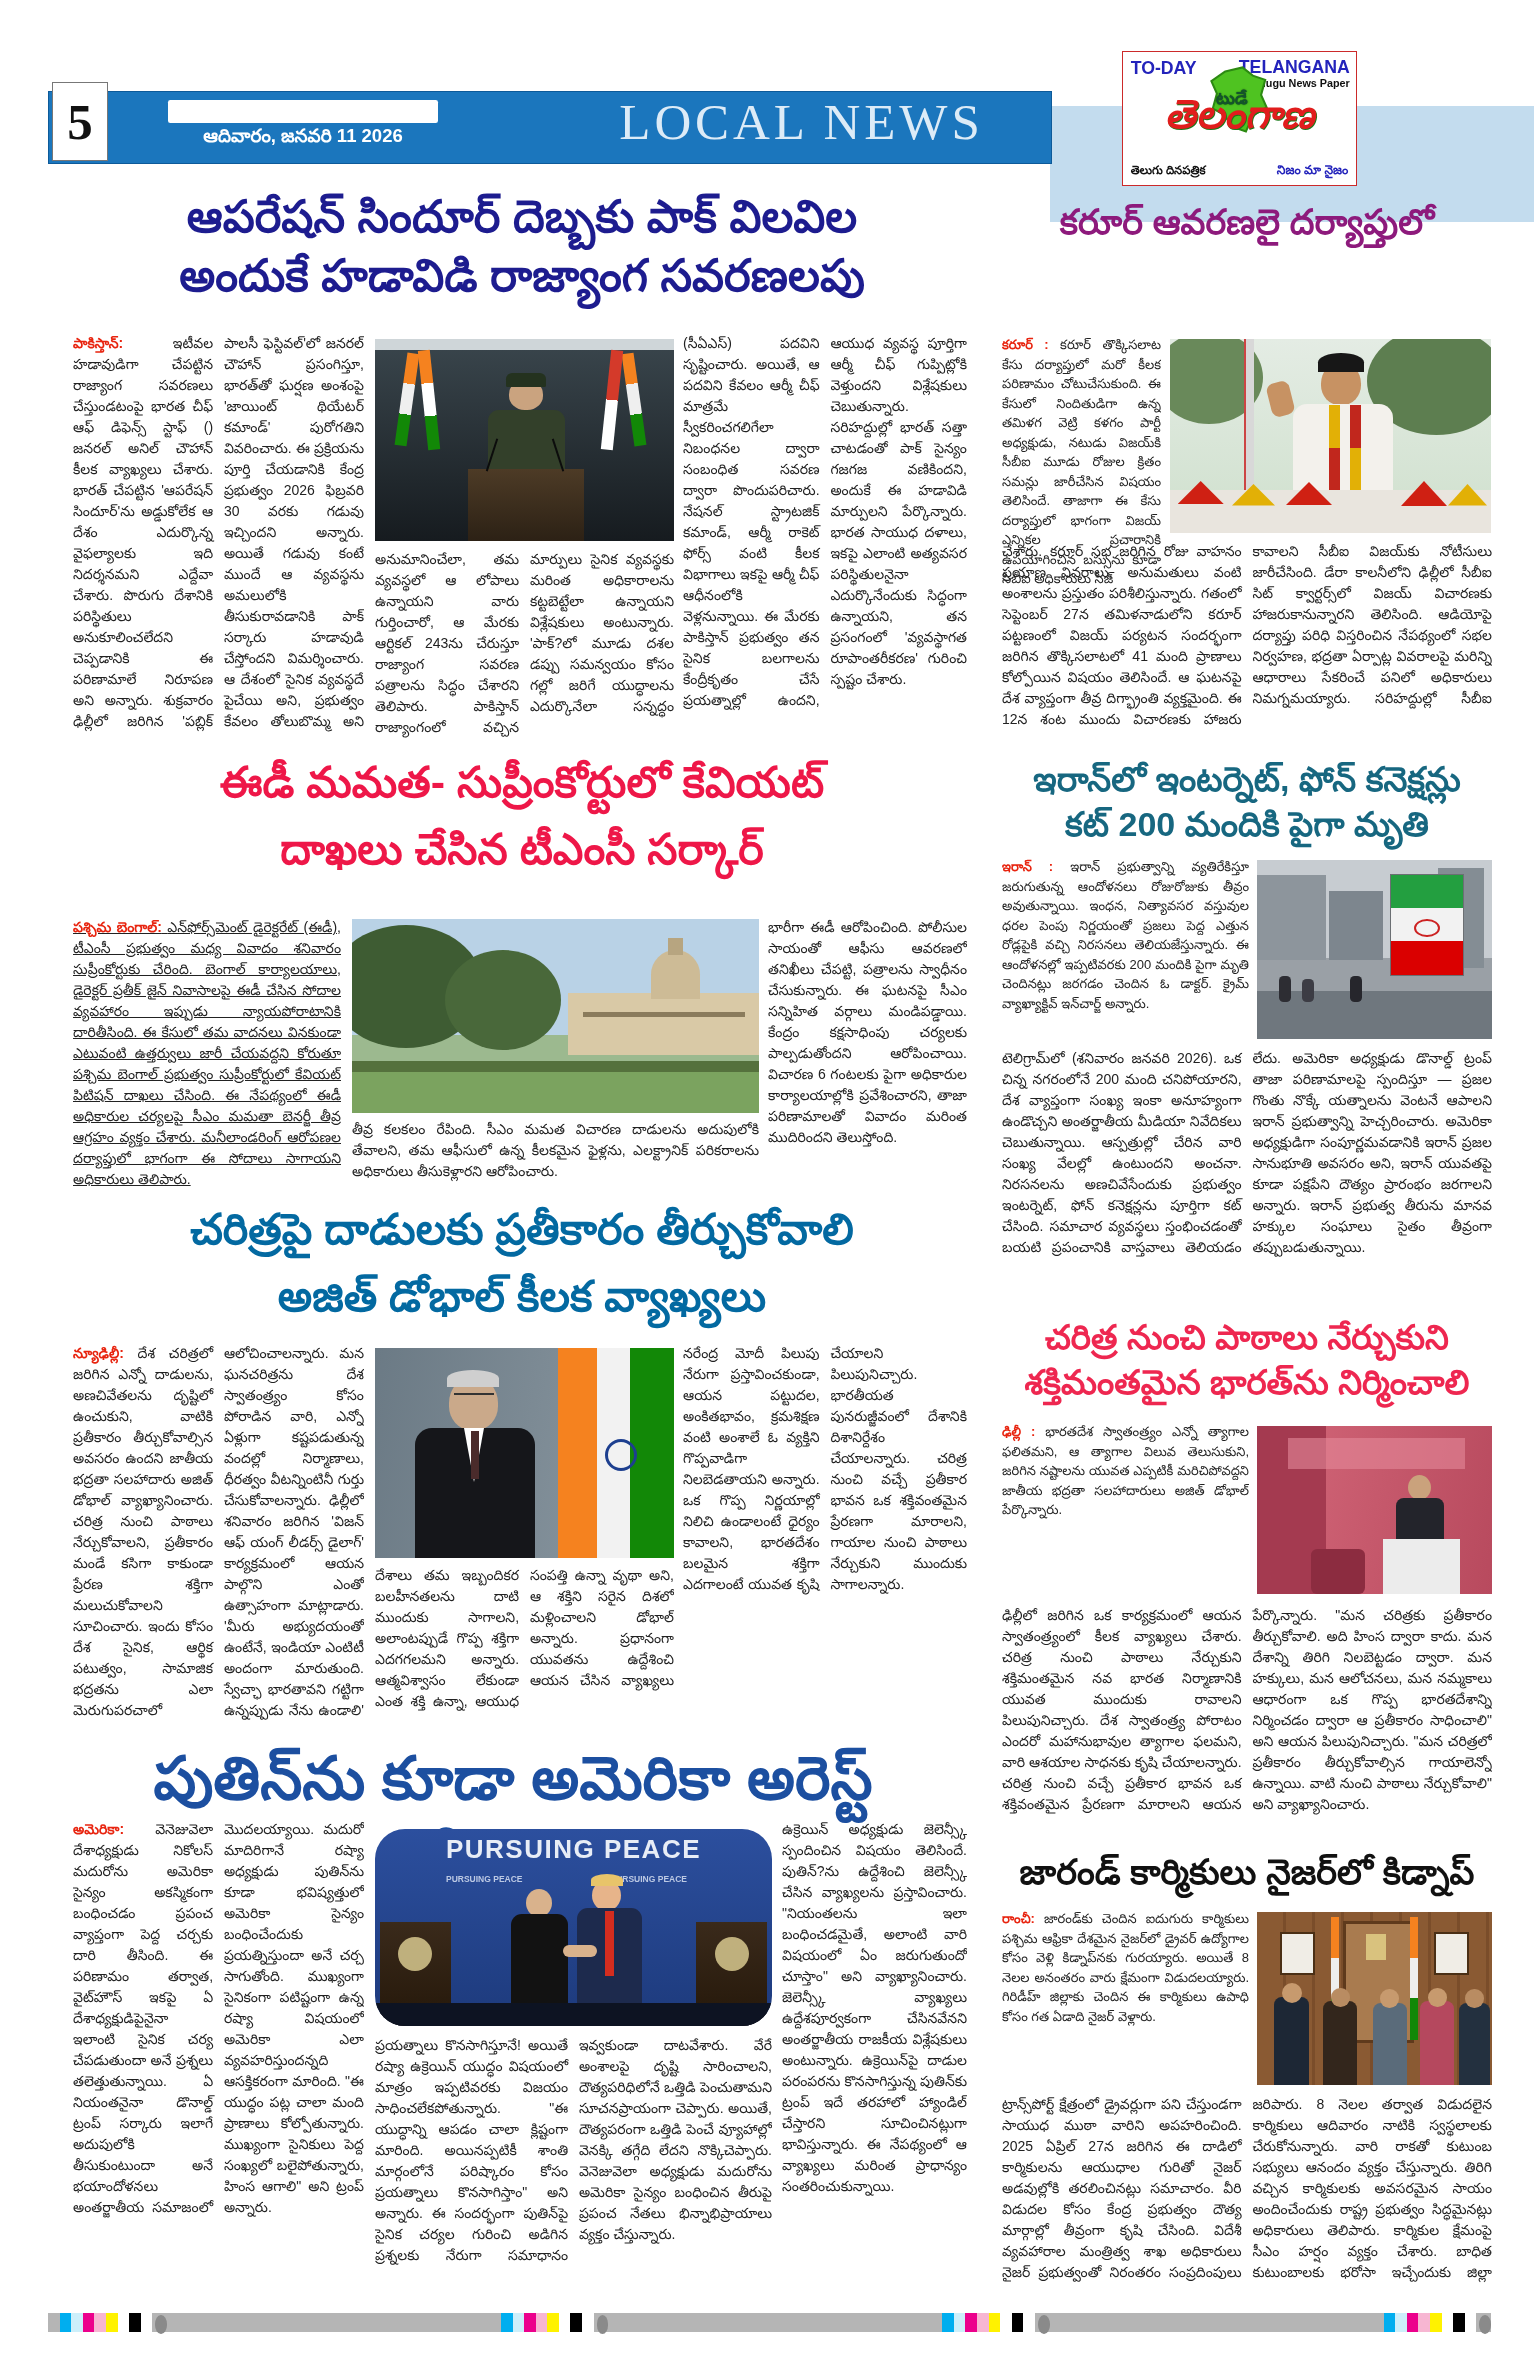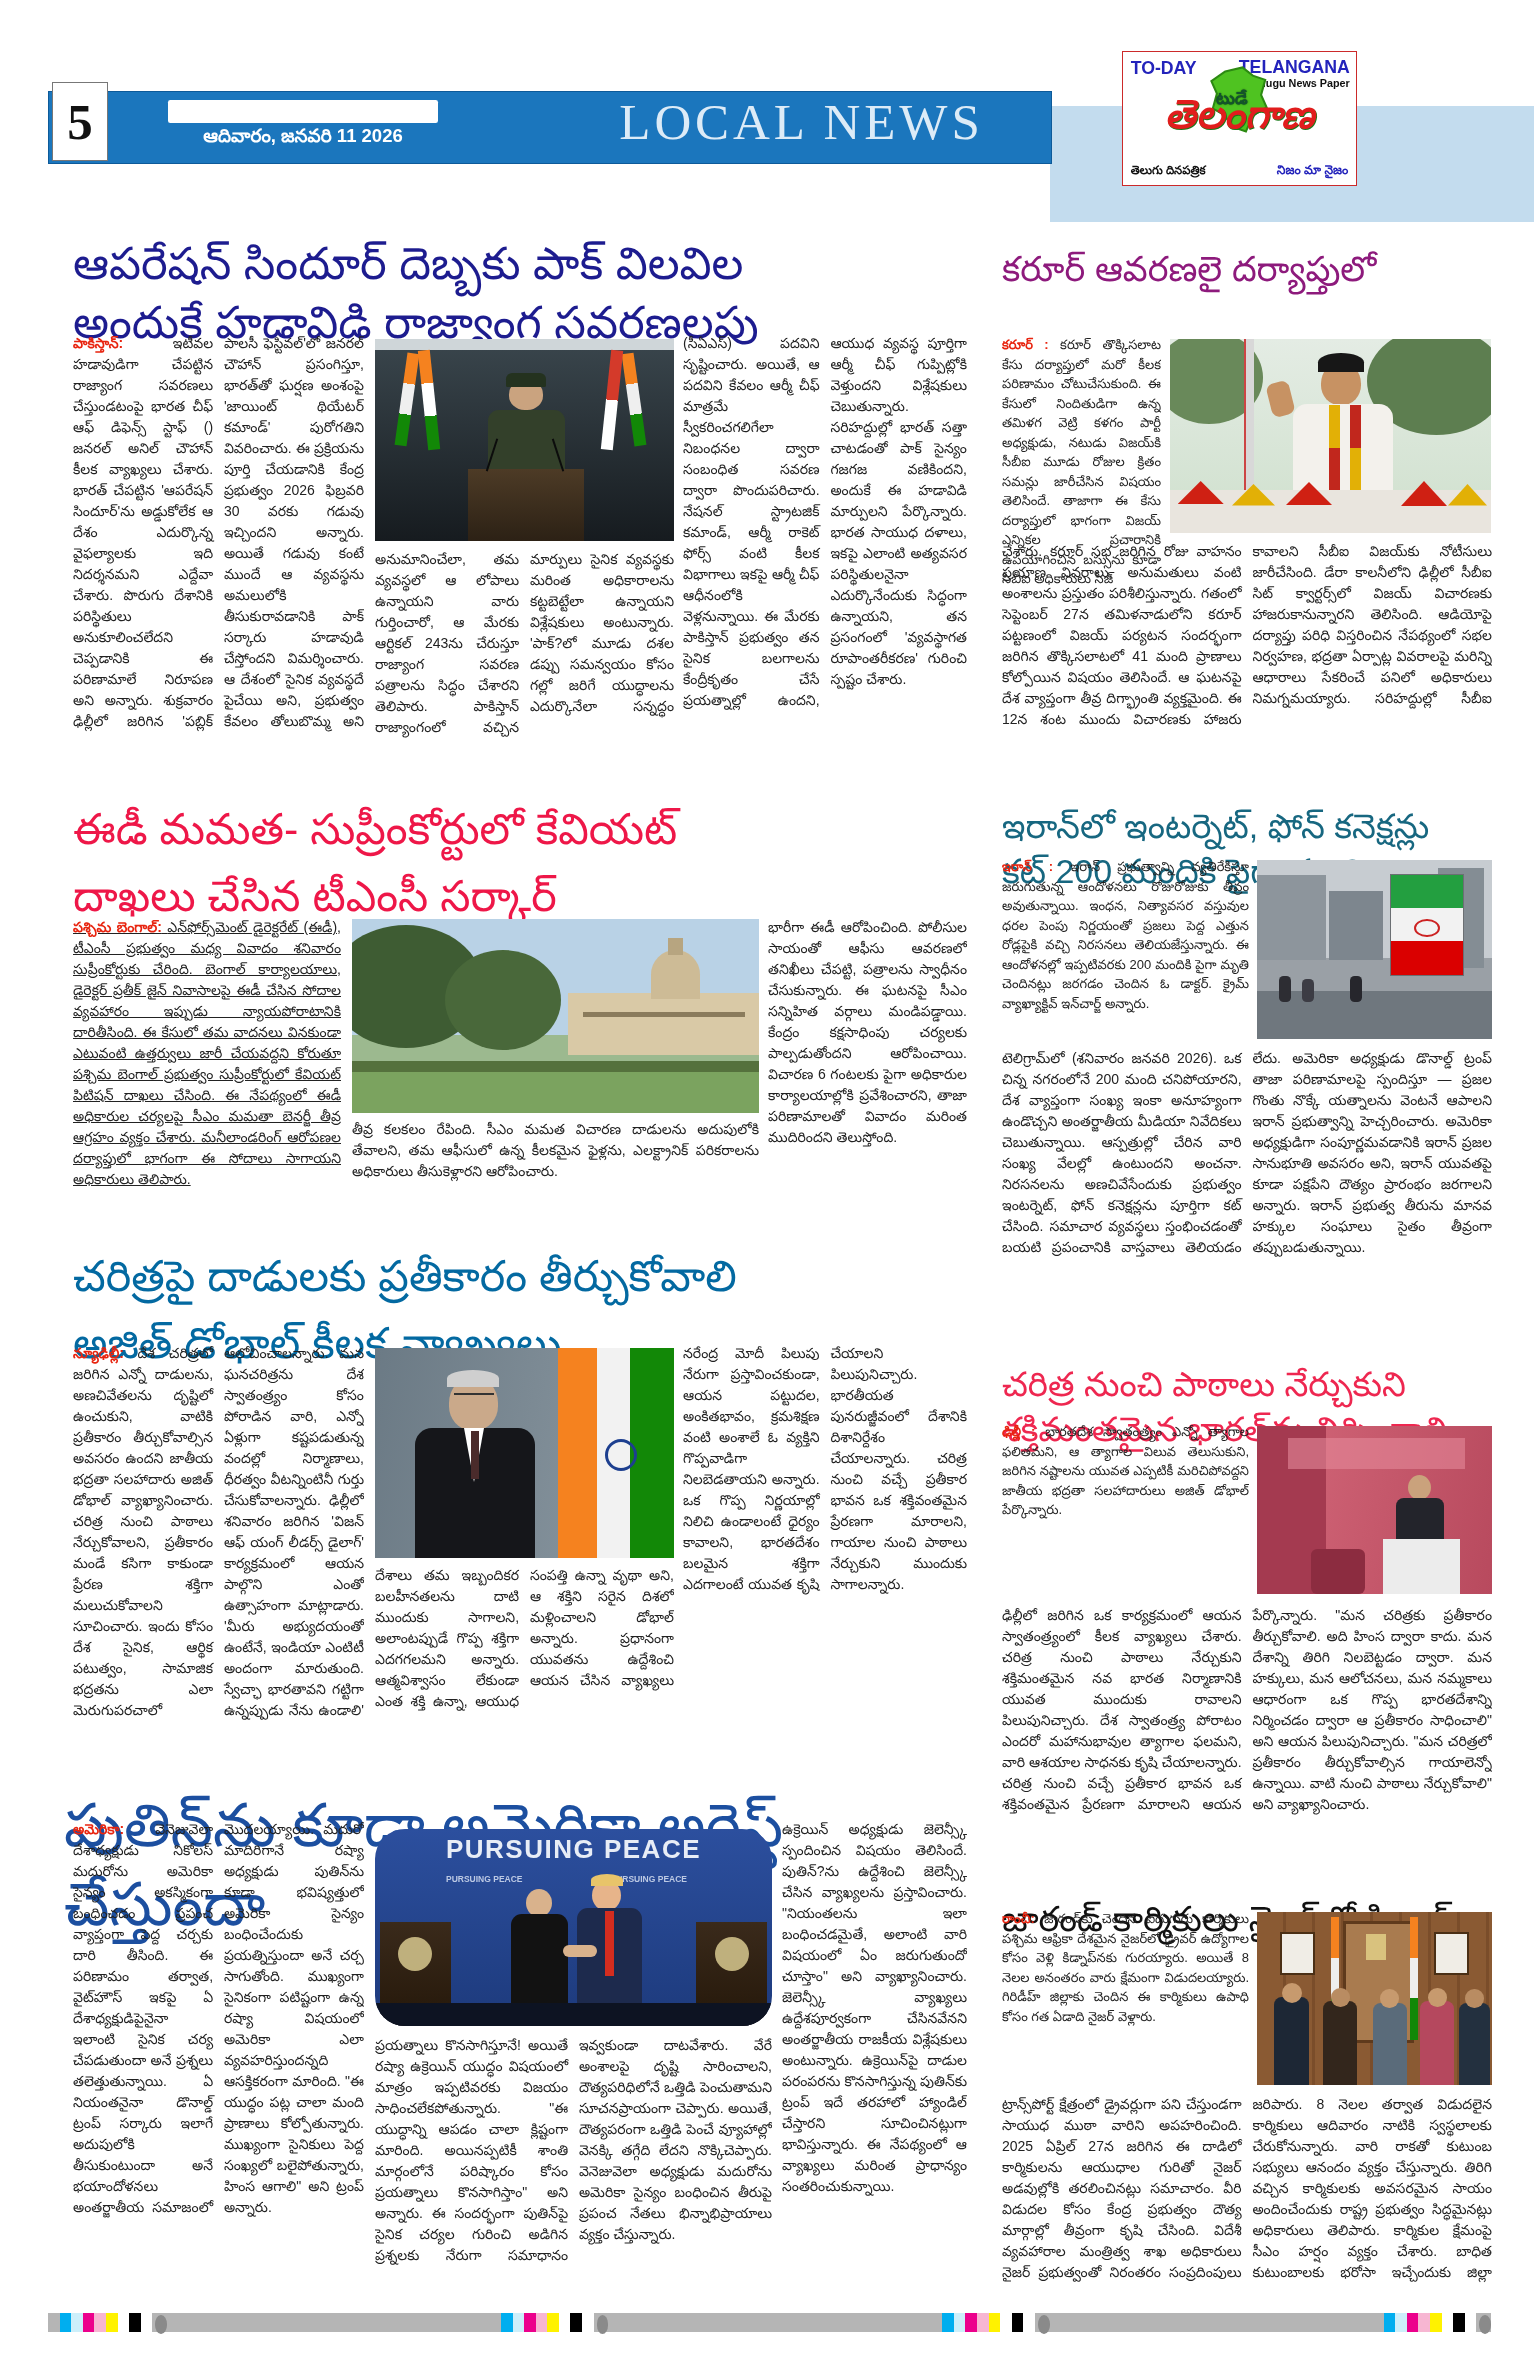--- a/index.html
+++ b/index.html
@@ -22,21 +22,21 @@
   .logo .telangana{position:absolute;right:6.2px;top:4.6px;color:#2323bb;font-weight:bold;font-size:17.7px;}
   .logo .tnp{position:absolute;right:6.2px;top:25px;color:#111;font-weight:bold;font-size:10.8px;}
   .logo .map{position:absolute;left:79px;top:14px;width:74px;height:69px;}
   .logo .maplabel{position:absolute;left:93px;top:37px;color:#14532d;font-weight:bold;font-size:17px;
                   text-shadow:0 0 1.5px #064006;z-index:2;}
   .logo .script{position:absolute;left:0;top:40px;width:100%;text-align:center;color:#e11d1d;font-weight:bold;
                 font-size:40px;font-style:italic;text-shadow:0.8px 0.8px 0 #1a7a1a;z-index:1;}
   .logo .tagl{position:absolute;left:7.7px;bottom:4.6px;color:#111;font-weight:bold;font-size:11.6px;}
   .logo .motto{position:absolute;right:7.7px;bottom:4.6px;color:#2323bb;font-weight:bold;font-size:12.3px;}
   
-  .hl{position:absolute;text-align:left;font-weight:normal;line-height:1.32;margin-top:47px;}
+  .hl{position:absolute;text-align:center;font-weight:bold;line-height:1.32;}
   .hl-navy{color:#1d1c8f;}
   .hl-purple{color:#8d1a7c;}
   .hl-crimson{color:#ee1748;}
   .hl-teal{color:#176780;}
   .hl-orange{color:#0369a1;}
   .hl-pink{color:#ee2750;}
   .hl-blue{color:#1c4fa0;}
   .hl-black{color:#111111;}
   
   .col{position:absolute;font-size:14px;line-height:1.5;text-align:justify;color:#222;overflow:hidden;}

